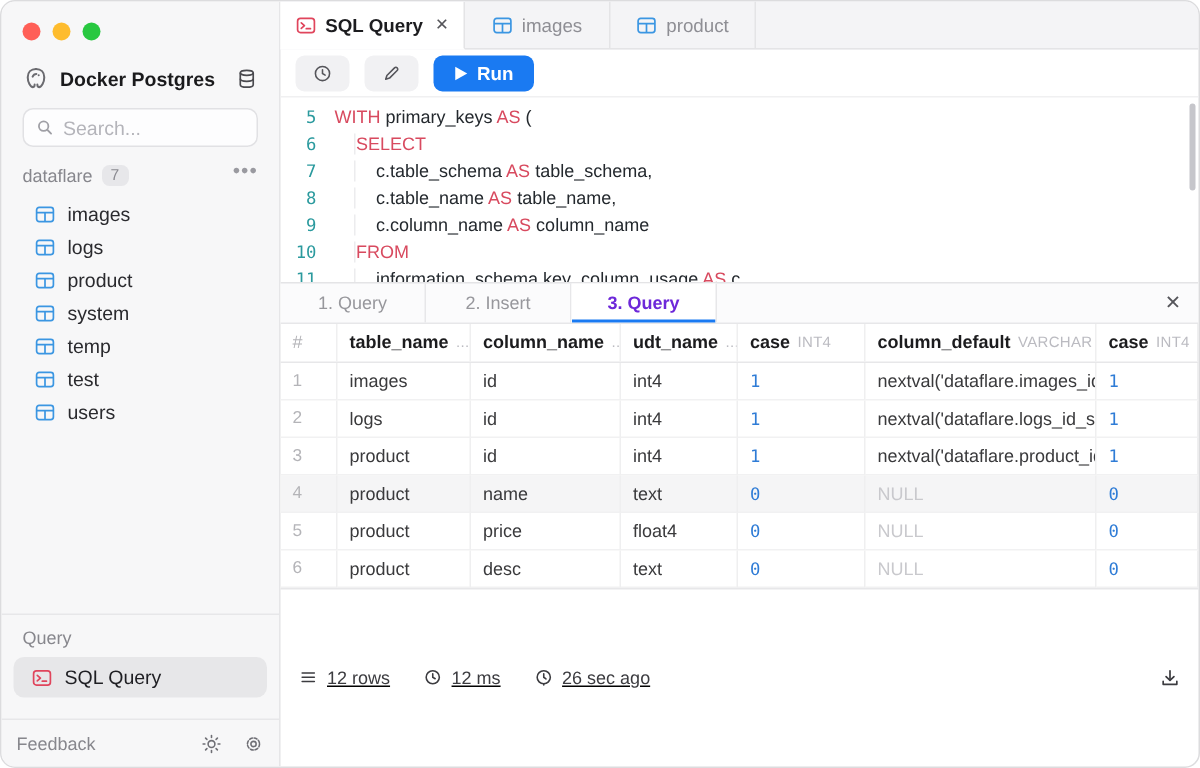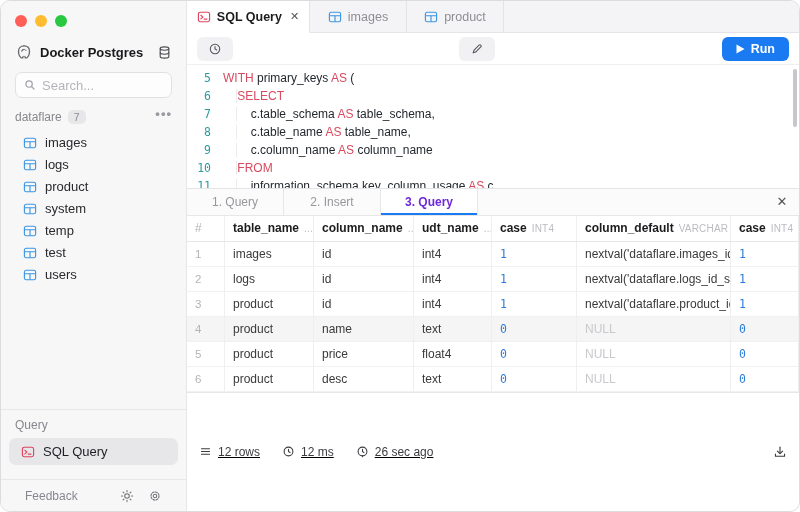--- a/index.html
+++ b/index.html
@@ -26,32 +26,32 @@
   .badge{background:#e7e7ea;color:#8b8b92;font-size:10.5px;border-radius:5px;padding:1px 6px;}
   .schema-spacer{flex:1;}
   .more{color:#9a9aa0;font-size:13px;font-weight:700;letter-spacing:1px;cursor:pointer;line-height:8px;}
   .side-list{padding:4px 0 0 0;}
   .side-item{display:flex;align-items:center;gap:8px;height:22px;padding-left:22px;font-size:13px;color:#2a2a2e;cursor:pointer;}
   .side-item .lbl{line-height:14px;}
   .sec-div{border-top:1px solid #e7e7e9;margin-top:10px;}
   .query-sec{margin-top:auto;}
   .sec-label{font-size:12px;color:#87878d;padding:8px 14px 6px 14px;}
   .query-item{margin:0 8px;height:27px;border-radius:7px;background:#e7e7e9;display:flex;align-items:center;gap:8px;padding-left:12px;font-size:13px;color:#1f1f23;cursor:pointer;}
-  .side-foot{border-top:1px solid #e7e7e9;margin-top:14px;height:32px;display:flex;align-items:center;padding:0 24px;gap:14px;}
+  .side-foot{border-top:1px solid #e7e7e9;margin-top:14px;height:32px;display:flex;align-items:center;padding:0 10px;gap:14px;}
   .foot-label{font-size:12px;color:#87878d;flex:1;cursor:pointer;}
 
   
   .main{flex:1;display:flex;flex-direction:column;min-width:0;}
   .tabbar{height:32px;flex:none;background:#f4f4f6;display:flex;border-bottom:1px solid #e4e4e6;}
   .tab{width:97px;flex:none;display:flex;align-items:center;justify-content:center;gap:6px;font-size:12.5px;color:#8e8e94;border-right:1px solid #e4e4e6;cursor:pointer;}
   .tab.active{width:123px;background:#fff;color:#1c1c1f;font-weight:600;border-bottom:1px solid #fff;margin-bottom:-1px;}
   .tab .close{color:#55555a;font-size:11px;margin-left:2px;}
   .tab-spacer{flex:1;}
 
-  .toolbar{height:32px;flex:none;display:flex;align-items:center;justify-content:space-between;gap:10px;padding:0 10px;border-bottom:1px solid #f0f0f1;}
+  .toolbar{height:32px;flex:none;display:flex;align-items:center;justify-content:flex-start;gap:10px;padding:0 10px;border-bottom:1px solid #f0f0f1;}
   .tool-btn{width:36px;height:24px;border-radius:6px;background:#f1f1f3;display:flex;align-items:center;justify-content:center;cursor:pointer;}
   .run-btn{height:24px;border-radius:6px;background:var(--accent);color:#fff;display:flex;align-items:center;gap:6px;padding:0 14px;font-size:12.5px;font-weight:600;cursor:pointer;}
 
   .editor{flex:1;position:relative;overflow:hidden;padding:4px 0 0 10px;}
   .cl{display:flex;height:18px;line-height:18px;white-space:pre;}
   .ln{width:26px;flex:none;text-align:right;padding-right:12px;color:var(--teal);font-family:"DejaVu Sans Mono",monospace;font-size:11.5px;}
   .code{font-family:"DejaVu Sans Mono",monospace;font-size:12px;color:#24292e;}
   .sk{color:var(--kw);} .sp{color:#24292e;}
   .sg{border-right:1px solid var(--guide);}
   .scroll-thumb{position:absolute;right:2px;top:4px;width:4px;height:58px;border-radius:2px;background:#c6c6cb;}

